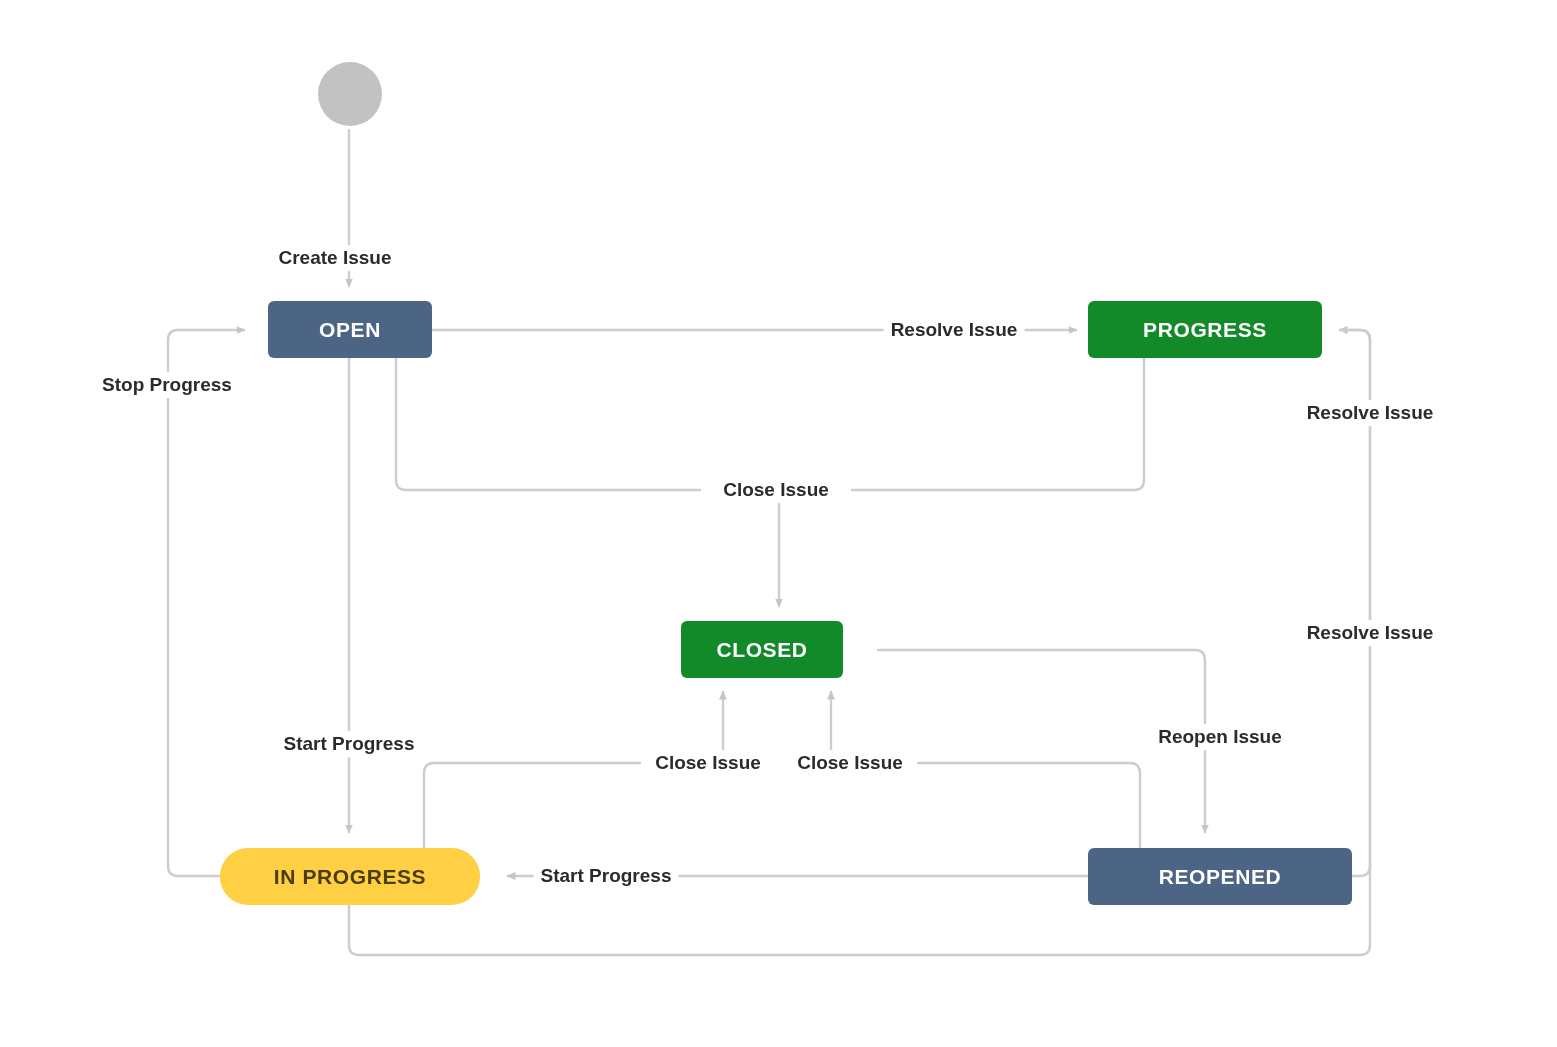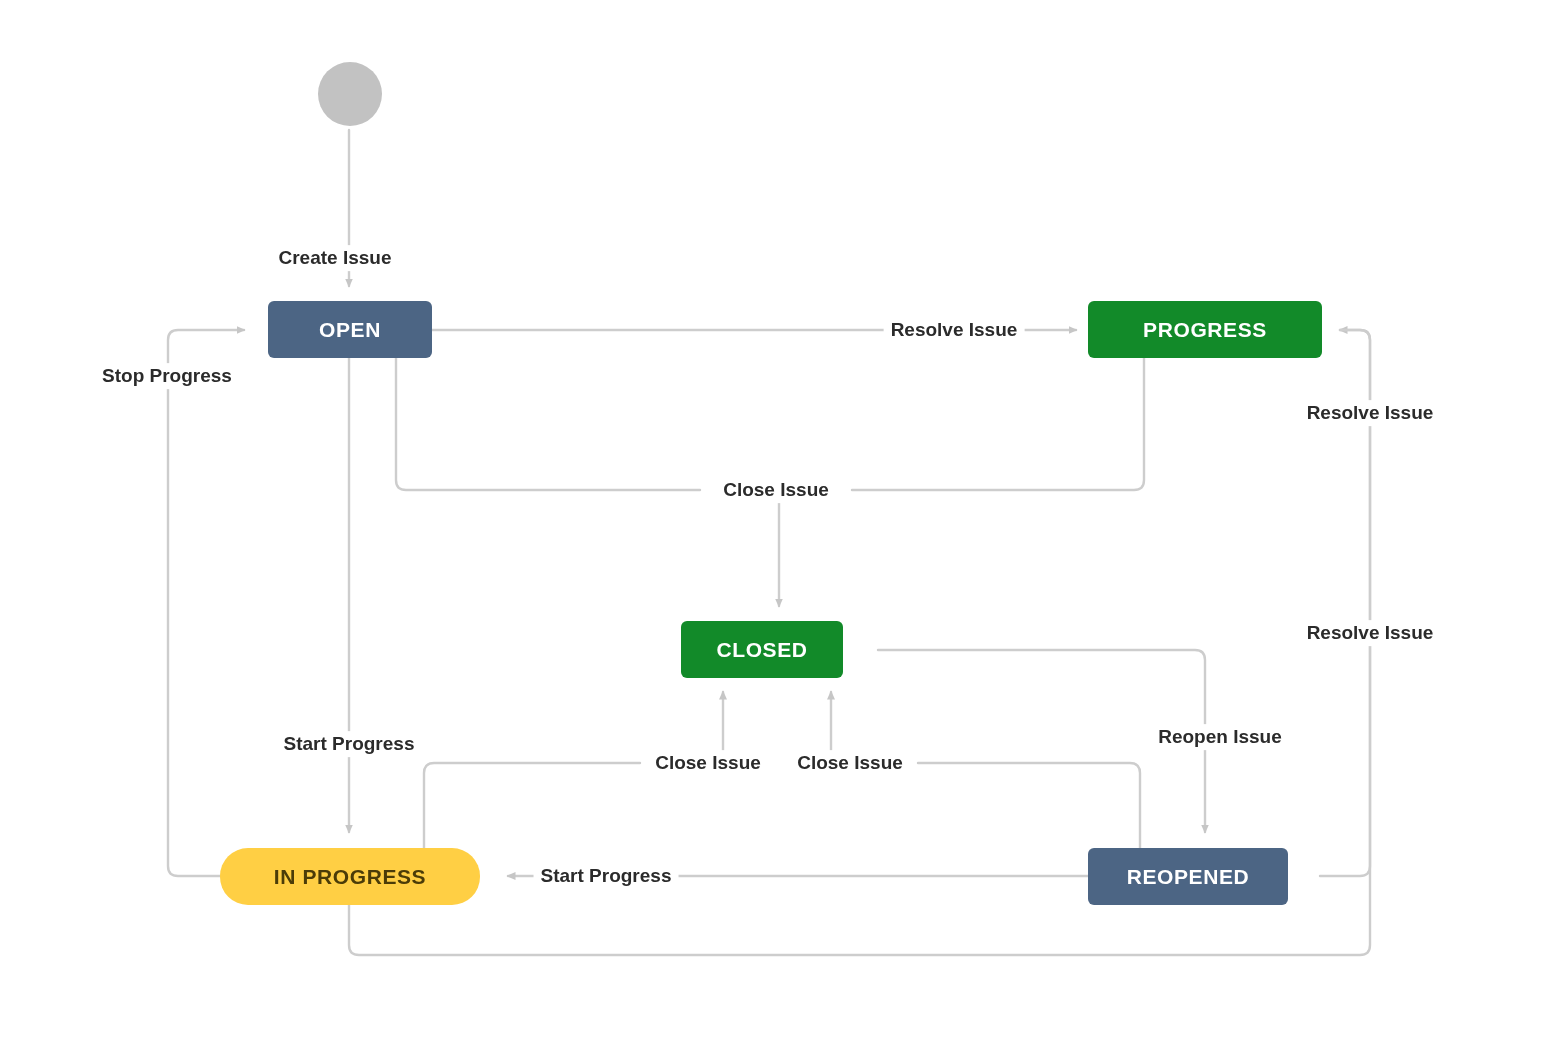--- a/index.html
+++ b/index.html
@@ -122,31 +122,31 @@
   </div>
 
   <div class="node node-closed" style="left:681px; top:621px; width:162px; height:57px;">
     <span>CLOSED</span>
   </div>
 
   <div class="node node-inprogress" style="left:220px; top:848px; width:260px; height:57px;border-radius:28px;">
     <span>IN PROGRESS</span>
   </div>
 
-  <div class="node node-reopened" style="left:1088px; top:848px; width:200px; height:57px;">
+  <div class="node node-reopened" style="left:1088px; top:848px; width:264px; height:57px;">
     <span>REOPENED</span>
   </div>
 
   <div class="edge-label center" style="left:335px; top:258px;">Create Issue</div>
 
   <div class="edge-label center" style="left:954px; top:330px;">Resolve Issue</div>
 
   <div class="edge-label center" style="left:776px; top:490px;">Close Issue</div>
 
-  <div class="edge-label center" style="left:167px; top:376px;">Stop Progress</div>
+  <div class="edge-label center" style="left:167px; top:385px;">Stop Progress</div>
 
   <div class="edge-label center" style="left:349px; top:744px;">Start Progress</div>
 
   <div class="edge-label center" style="left:708px; top:763px;">Close Issue</div>
 
   <div class="edge-label center" style="left:850px; top:763px;">Close Issue</div>
 
   <div class="edge-label center" style="left:1204px; top:737px;margin-left:16px;">Reopen Issue</div>
 
   <div class="edge-label center" style="left:606px; top:876px;">Start Progress</div>

